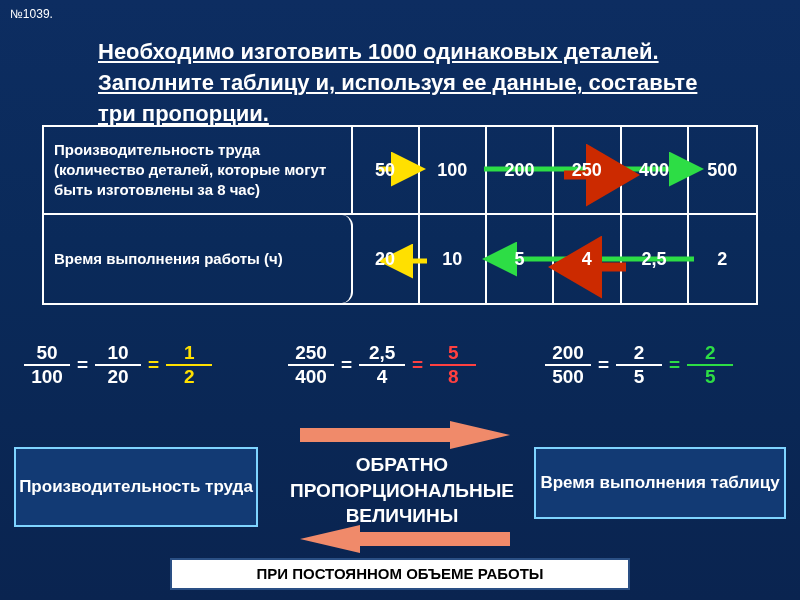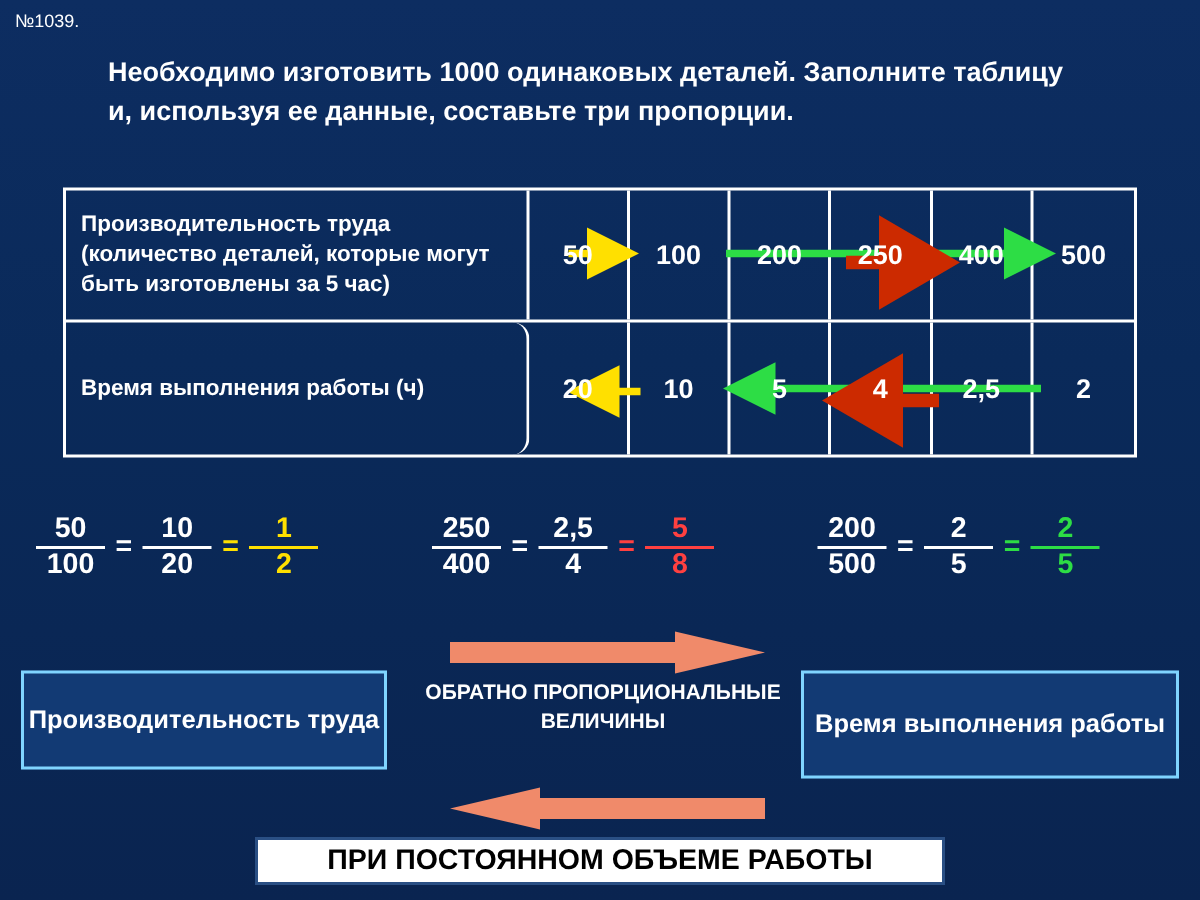--- a/index.html
+++ b/index.html
@@ -24,27 +24,28 @@
   }
   .task-number {
     position: absolute;
     left: 10px;
     top: 7px;
     font-size: 12px;
     color: #ffffff;
   }
   .prompt {
     position: absolute;
-    left: 72px;
+    left: 98px;
     top: 36px;
     width: 640px;
-    font-size: 18px;
+    font-size: 22px;
     font-weight: bold;
     line-height: 1.42;
     color: #ffffff;
+    text-decoration: underline;
   }
 
   
   .table-wrap {
     position: absolute;
     left: 42px;
     top: 125px;
     width: 716px;
     height: 180px;
     border: 2px solid #ffffff;
@@ -156,66 +157,66 @@
     align-items: center;
     justify-content: center;
     text-align: center;
     line-height: 1.3;
     font-size: 17px;
   }
   #box-left {
     left: 14px;
     top: 447px;
     width: 244px;
-    height: 66px;
+    height: 80px;
   }
   #box-right {
     left: 534px;
     top: 447px;
     width: 252px;
     height: 72px;
   }
   #box-bottom {
     left: 170px;
     top: 558px;
     width: 460px;
     height: 32px;
     background: #ffffff;
     color: #000000;
     border: 2px solid #2a4f84;
-    font-size: 19px;
+    font-size: 15px;
   }
   .center-text {
     position: absolute;
     left: 282px;
     top: 452px;
     width: 240px;
     text-align: center;
-    font-size: 14px;
+    font-size: 19px;
     font-weight: bold;
     line-height: 1.35;
     color: #ffffff;
   }
   .big-arrow {
     position: absolute;
   }
 </style>
 </head>
 <body>
 
 <div class="slide">
 
   <div class="task-number">№1039.</div>
 
   <div class="prompt">Необходимо изготовить 1000 одинаковых деталей. Заполните таблицу и, используя ее данные, составьте три пропорции.</div>
 
   <div class="table-wrap">
 
     <div class="trow top">
-      <div class="cell label">Производительность труда (количество деталей, которые могут быть изготовлены за 5 час)</div>
+      <div class="cell label">Производительность труда (количество деталей, которые могут быть изготовлены за 8 час)</div>
       <div class="cell v">
           <span class="val">50</span>
         </div>
       <div class="cell v">
           <span class="val">100</span>
         </div>
       <div class="cell v">
           <span class="val">200</span>
         </div>
       <div class="cell v">
@@ -345,16 +346,16 @@
     <polygon points="0,8 150,8 150,1 210,15 150,29 150,22 0,22" fill="#f08a6a"></polygon>
   </svg>
 
   <svg class="big-arrow" style="left:300px; top:524px; width:210px; height:30px;" viewBox="0 0 210 30">
     <polygon points="210,8 60,8 60,1 0,15 60,29 60,22 210,22" fill="#f08a6a"></polygon>
   </svg>
 
   <div class="center-text">ОБРАТНО ПРОПОРЦИОНАЛЬНЫЕ ВЕЛИЧИНЫ</div>
 
   <div class="box" id="box-left">Производительность труда</div>
-  <div class="box" id="box-right">Время выполнения работы</div>
+  <div class="box" id="box-right">Время выполнения таблицу</div>
   <div class="box" id="box-bottom">ПРИ ПОСТОЯННОМ ОБЪЕМЕ РАБОТЫ</div>
 
 </div>
 
 </body></html>

